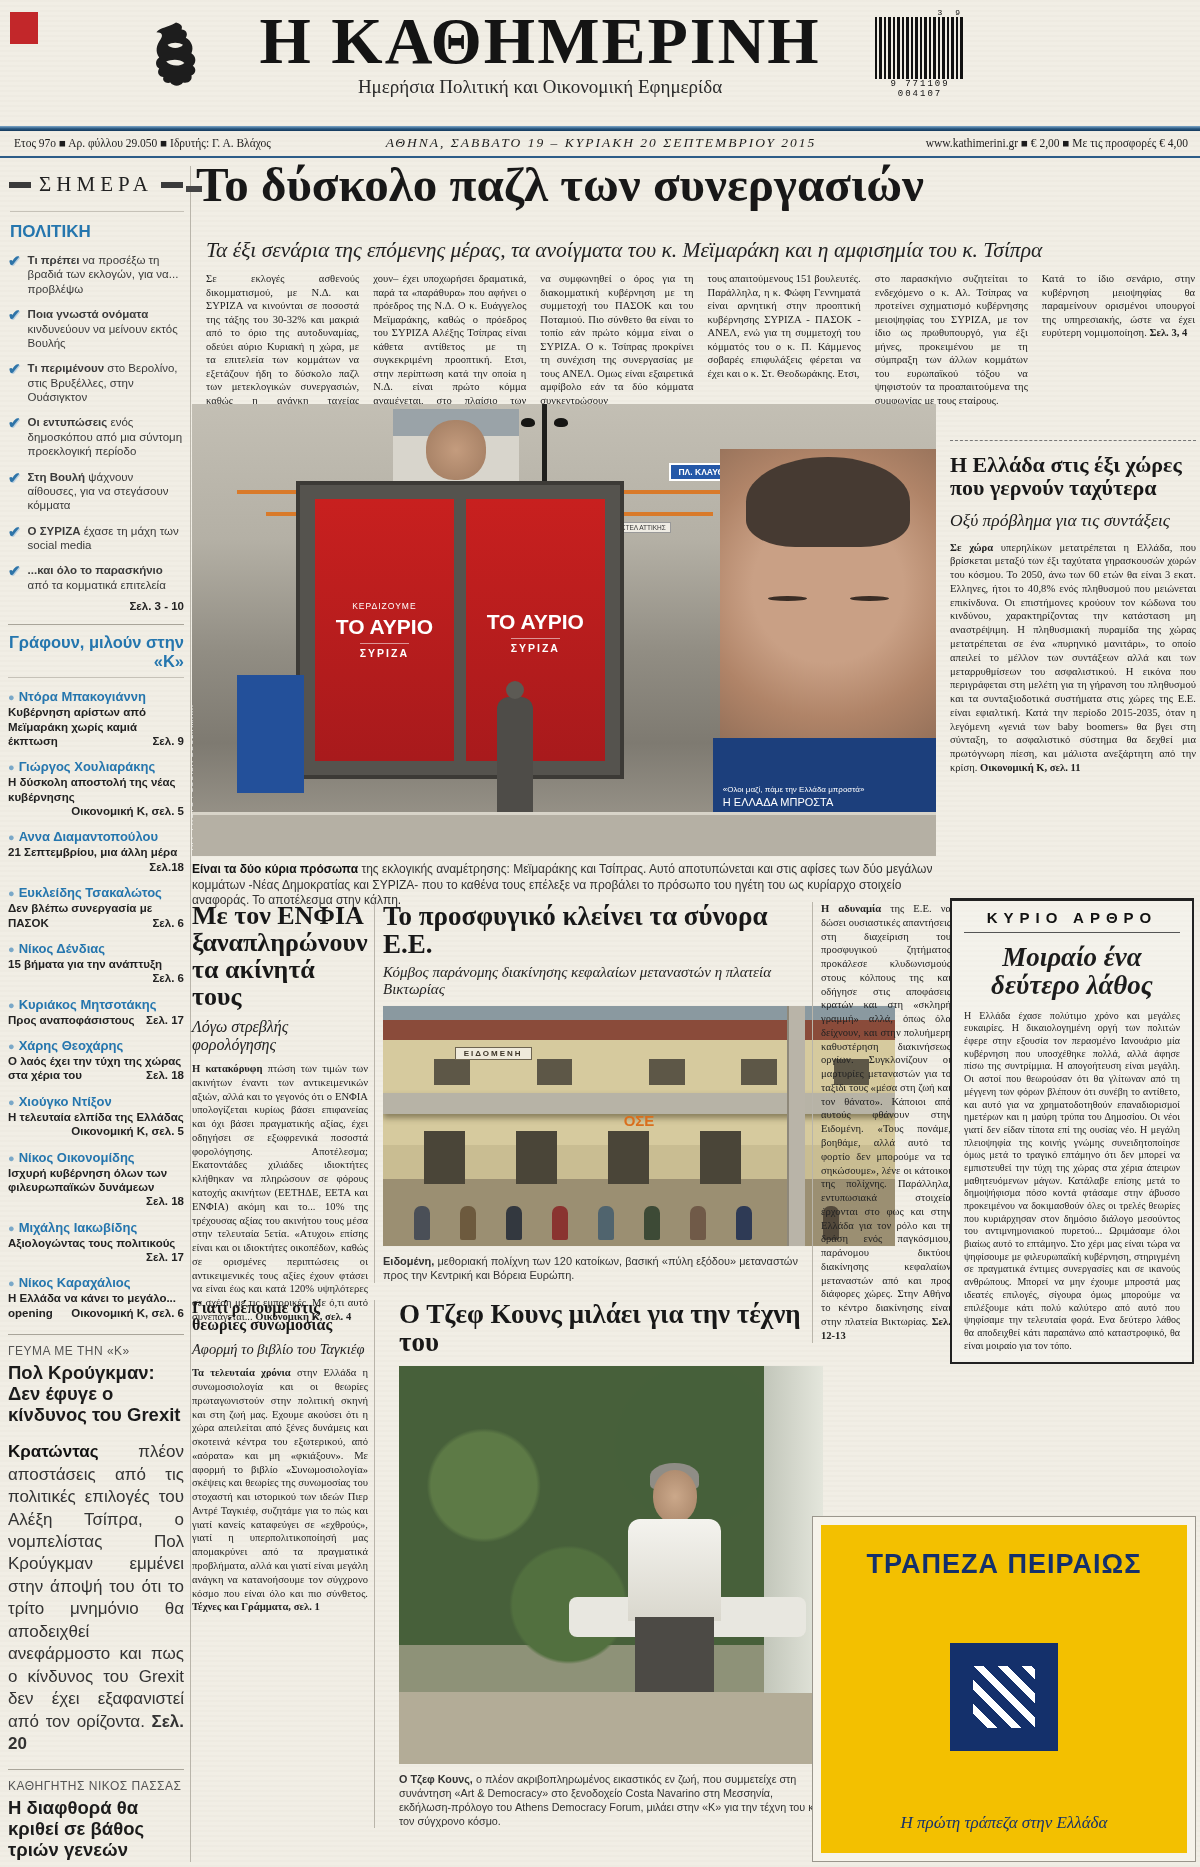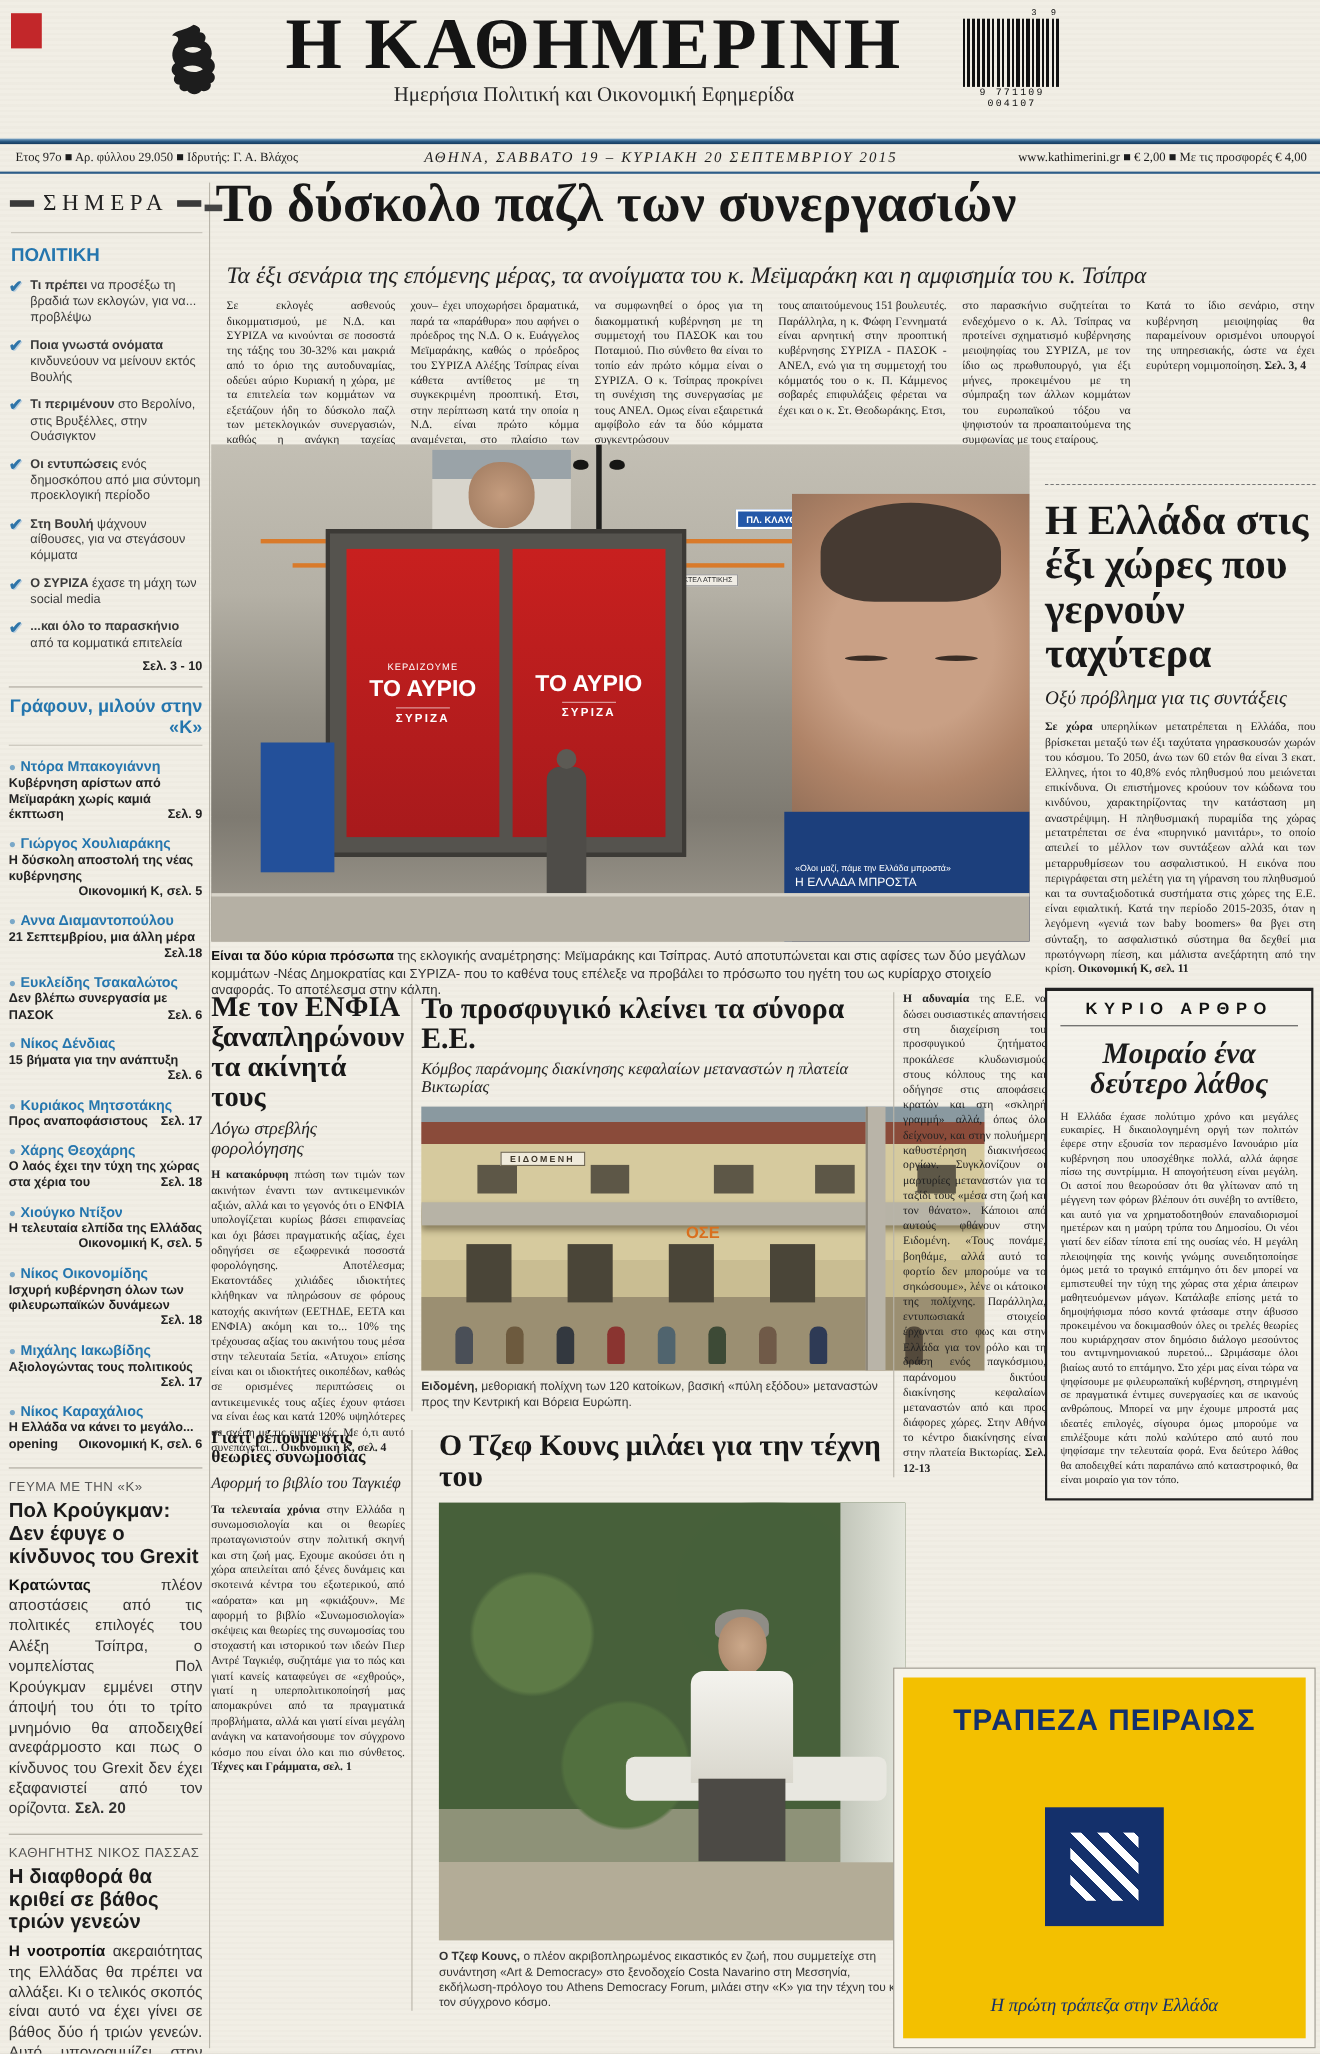--- a/index.html
+++ b/index.html
@@ -34,21 +34,21 @@
   .pol-pageref{text-align:right;font-weight:bold;font-size:11.5px;color:#222;margin-top:8px;}
   .col-header{color:#2576ae;font-weight:bold;font-size:16.5px;padding:8px 0 6px 0;border-bottom:1px solid #c6c2b8;text-align:right;}
   .col-entry{margin-top:11px;}
   .col-name{color:#2576ae;font-weight:bold;font-size:13px;}
   .col-name .blt{color:#7aa8c8;font-size:11px;margin-right:4px;}
   .col-desc{font-size:11.5px;font-weight:bold;color:#222;line-height:1.25;margin-top:1px;}
   .col-desc .pg{font-weight:bold;color:#222;float:right;}
   .brief{margin-top:14px;}
   .brief-kicker{font-size:12px;color:#555;letter-spacing:.5px;border-top:1px solid #a9a59a;padding-top:9px;}
   .brief-head{font-size:18.5px;font-weight:bold;color:#1b1b1b;line-height:1.12;margin-top:5px;}
-  .brief-body{font-size:14px;line-height:1.32;color:#333;margin-top:6px;text-align:justify;}
+  .brief-body{font-size:17px;line-height:1.32;color:#333;margin-top:16px;text-align:justify;}
   .brief-body b.lead{color:#111;}
   
   .lead-head{left:196px;top:160px;width:1000px;font-size:49px;font-weight:bold;line-height:1;color:#181818;}
   .lead-dash{left:186px;top:186px;width:16px;height:6px;background:#444;}
   .lead-sub{left:206px;top:238px;width:920px;font-style:italic;font-size:21.5px;color:#222;}
   .lead-cols{left:206px;top:272px;width:989px;display:flex;gap:14px;}
   .lead-col{flex:1;font-size:10.6px;line-height:1.28;text-align:justify;color:#222;}
   .pgref{font-weight:bold;}
   
   .photo-main{left:192px;top:404px;width:744px;height:452px;background:linear-gradient(#c3bfb4 0%,#b4b0a5 30%,#918d83 55%,#7e7a71 75%,#a39e93 100%);overflow:hidden;}
@@ -97,21 +97,21 @@
   .ref-window{position:absolute;top:22%;width:7%;height:11%;background:#5d5747;}
   .ref-door{position:absolute;top:52%;width:8%;height:22%;background:#4a4538;}
   .ref-ose{position:absolute;left:47%;top:44%;color:#d96f1e;font-weight:bold;font-size:15px;font-family:"Liberation Sans",sans-serif;}
   .ref-pole{position:absolute;left:79%;top:0;width:3%;height:100%;background:#b9b4a8;border-left:2px solid #8e887a;}
   .crowd{position:absolute;left:0;bottom:0;width:100%;height:26%;}
   .pp{position:absolute;bottom:10%;width:16px;height:34px;border-radius:7px 7px 2px 2px;}
   .caption-ref{font-family:"Liberation Sans",sans-serif;font-size:11px;line-height:1.3;color:#333;margin-top:8px;width:424px;}
   .ref-side{left:812px;top:902px;width:130px;border-left:1px solid #b9b5aa;padding-left:8px;}
   
   .rightcol{left:950px;top:440px;width:246px;border-top:1.5px dashed #777;padding-top:12px;}
-  .aging-head{font-size:38px;font-weight:bold;line-height:1.06;color:#181818;}
+  .aging-head{font-size:22px;font-weight:bold;line-height:1.06;color:#181818;}
   .aging-sub{font-style:italic;font-size:17.5px;margin:10px 0 10px 0;}
   .editorial{left:950px;top:898px;width:244px;border:2px solid #222;border-top-width:3px;padding:8px 12px 10px 12px;box-sizing:border-box;background:rgba(255,255,255,.25);}
   .ed-kicker{font-family:"Liberation Sans",sans-serif;font-weight:bold;font-size:15px;letter-spacing:6px;text-align:center;color:#111;
              border-bottom:1px solid #555;padding-bottom:6px;}
   .ed-title{font-style:italic;font-weight:bold;font-size:27px;text-align:center;line-height:1.05;margin:10px 0 10px 0;}
   .ed-body{font-size:10px;line-height:1.27;text-align:justify;color:#222;}
   
   .conspiracy{left:192px;top:1300px;width:176px;}
   .conspiracy .h2-serif{font-size:16px;}
   .conspiracy .ital-sub{font-size:14.5px;margin:8px 0 8px 0;}

